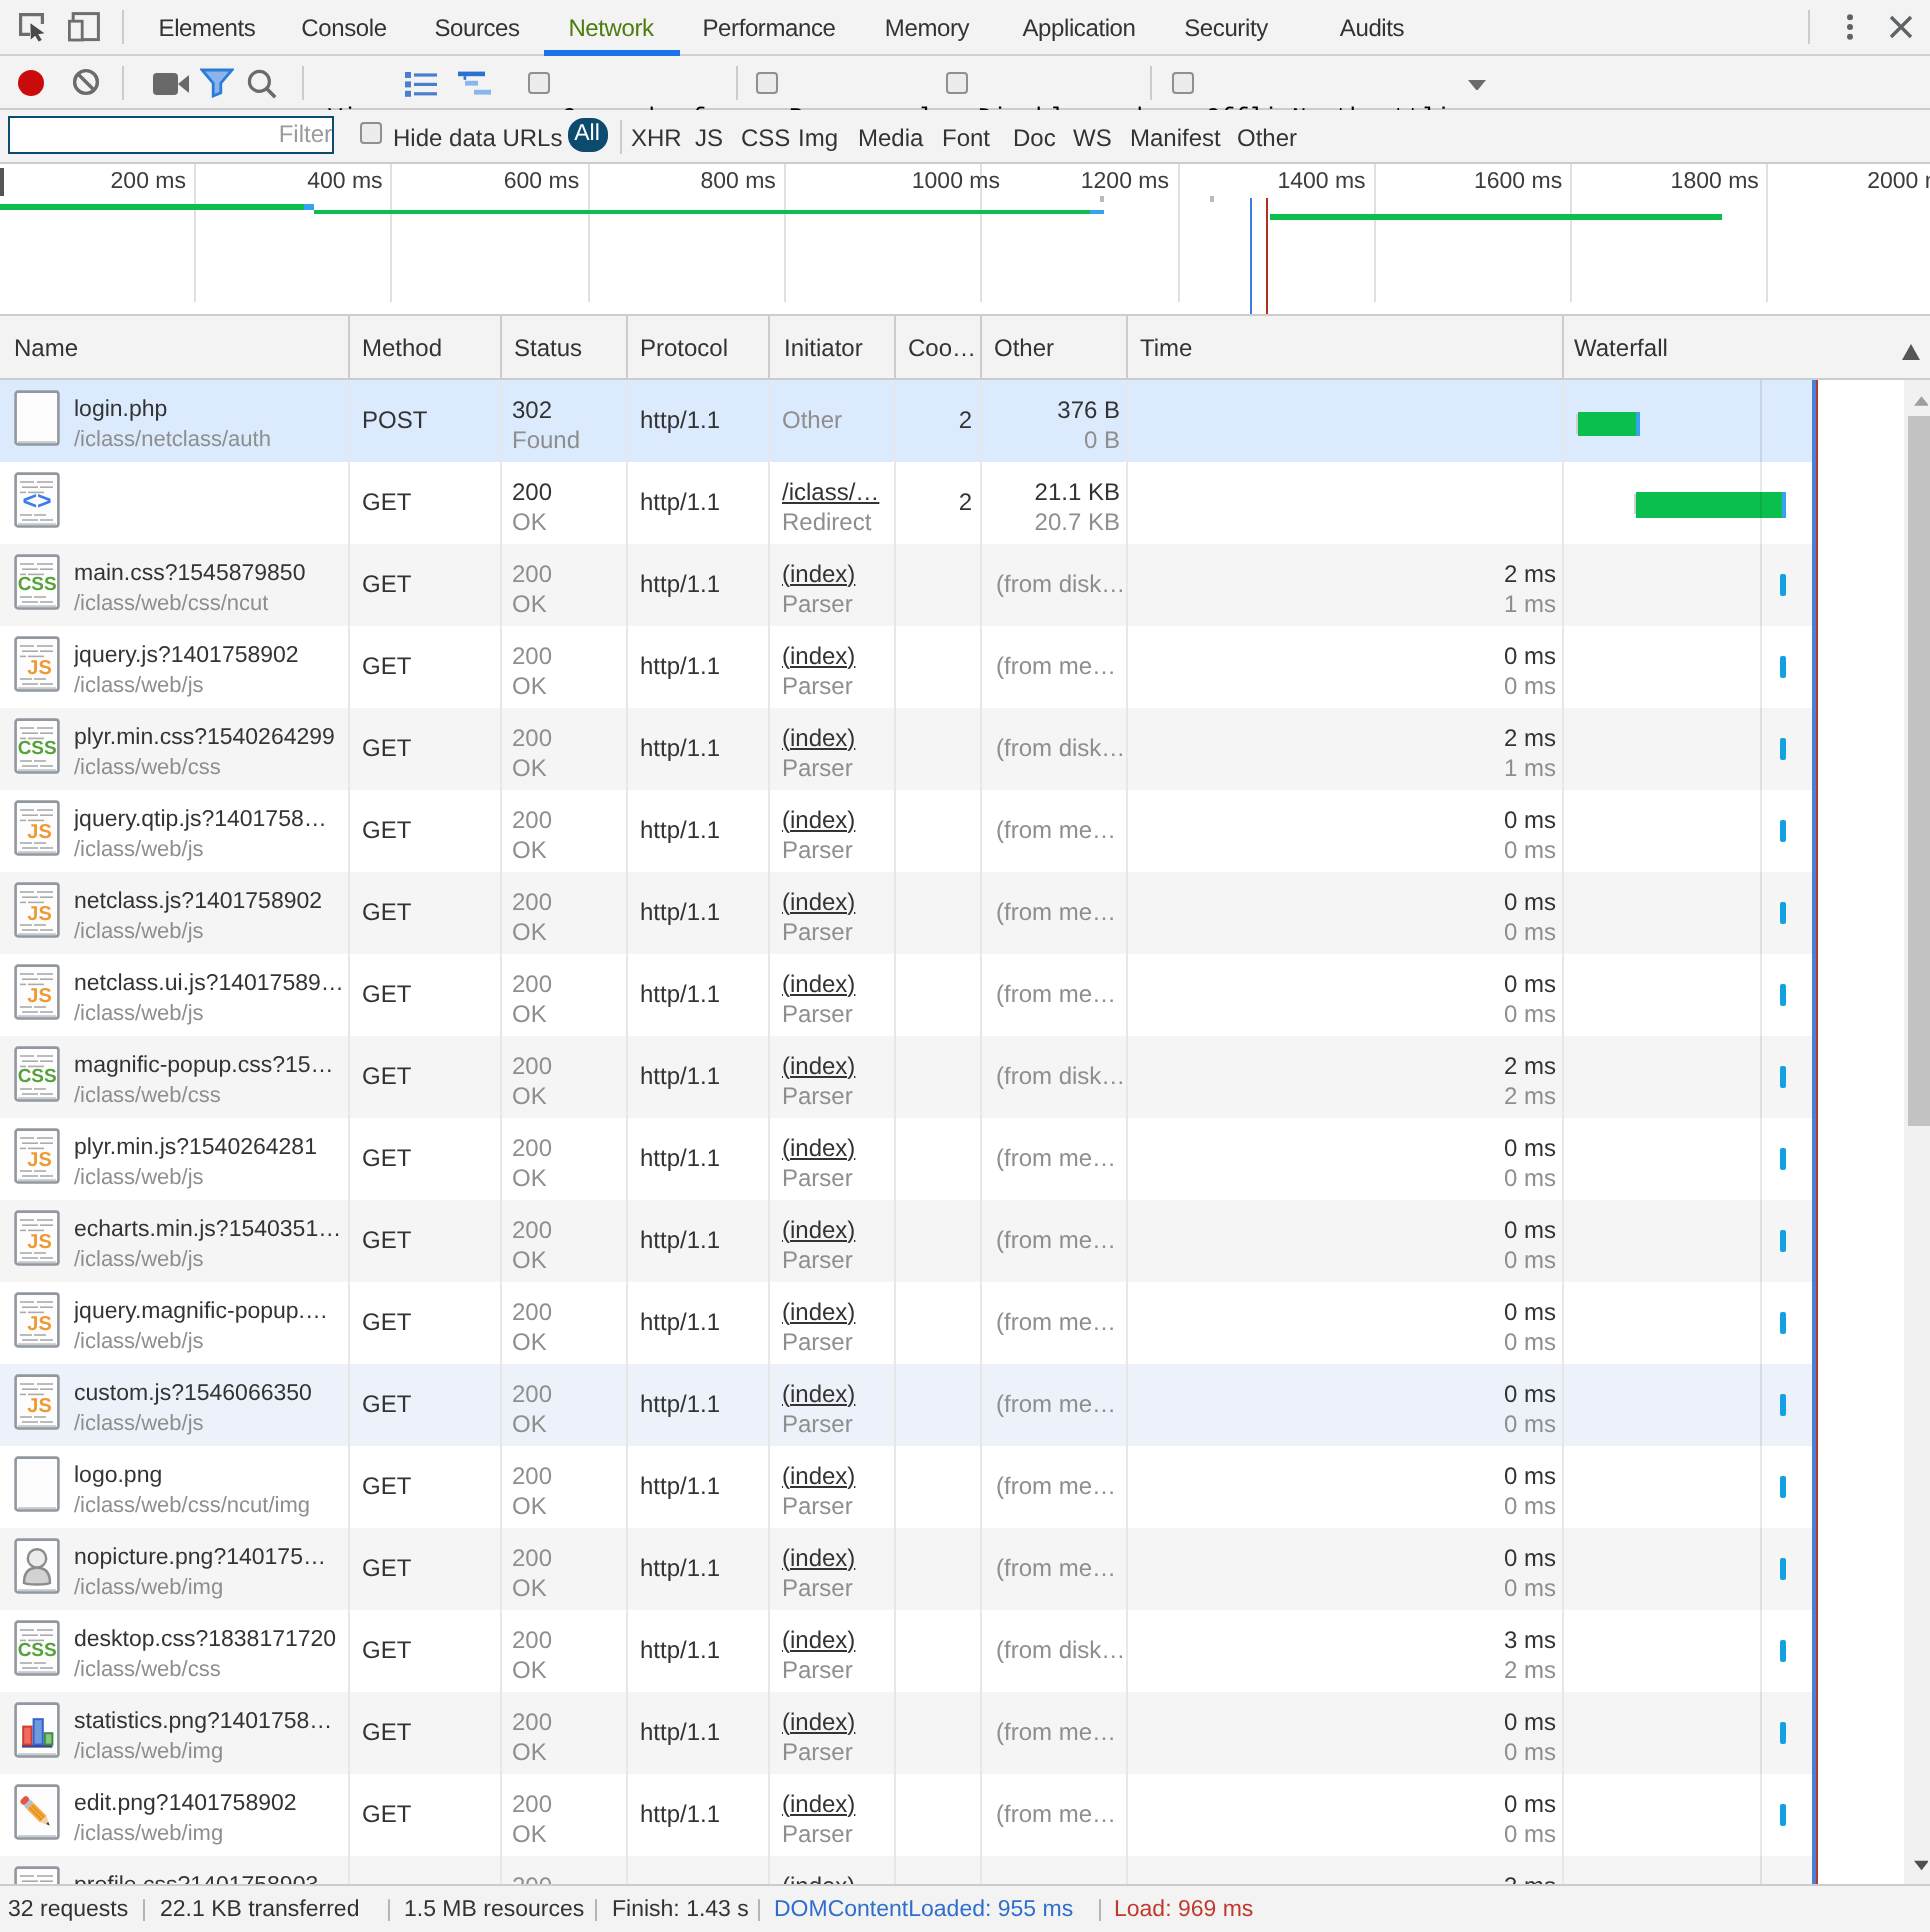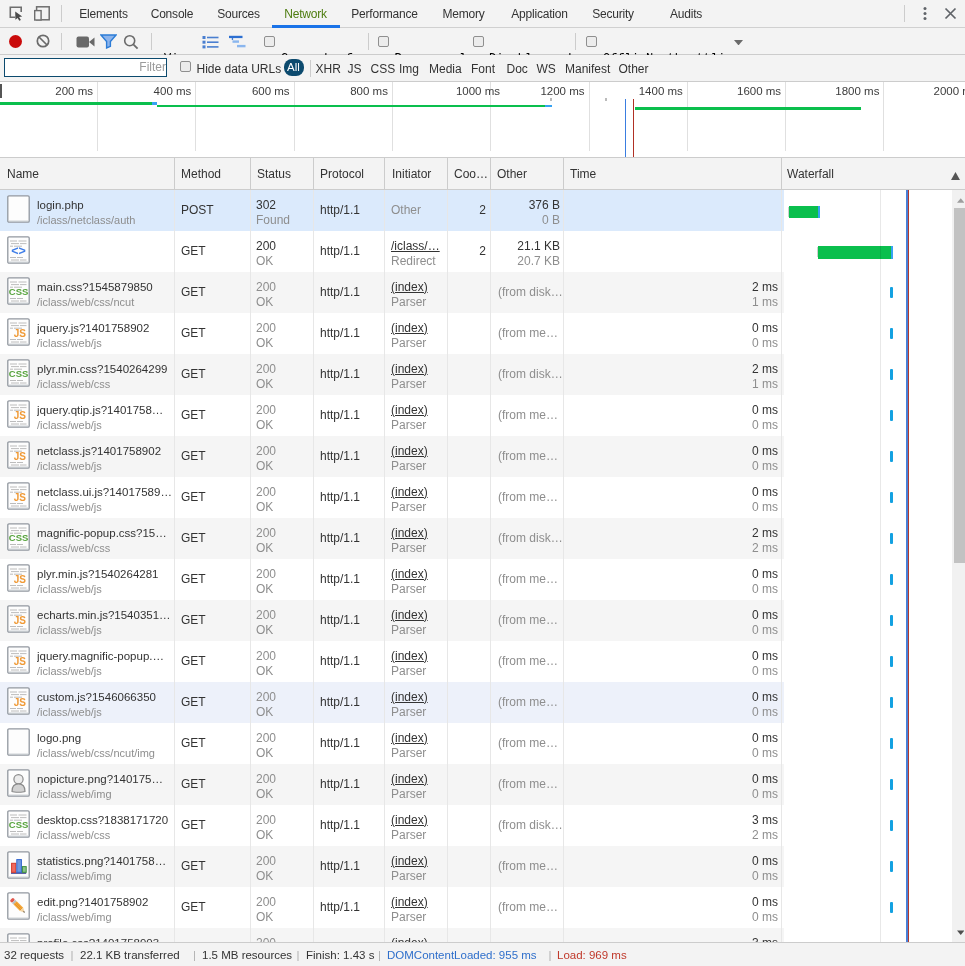--- a/index.html
+++ b/index.html
@@ -23,21 +23,21 @@
 #overview { position:absolute; left:0; top:82px; width:965px; height:76px; background:#fff; border-bottom:1px solid #ccc; overflow:hidden; }
 .ovgrid { position:absolute; top:0; width:1px; height:69px; background:#e0e0e0; }
 .ovlab { position:absolute; top:2.5px; font-size:11.5px; color:#3c3c3c; }
 .ovline { position:absolute; height:2.5px; background:#0abf4d; }
 
 #thead { position:absolute; left:0; top:158px; width:965px; height:32px; background:#f3f3f3; border-bottom:1px solid #ccc; }
 .hcell { position:absolute; top:9px; color:#333; }
 .hsep { position:absolute; top:0; width:1px; height:32px; background:#ccc; }
 
 #tbody { position:absolute; left:0; top:190px; width:965px; height:752px; overflow:hidden; background:#fff; }
-.row { position:absolute; left:0; width:784px; height:41px; }
+.row { position:absolute; left:0; width:908px; height:41px; }
 .ric { position:absolute; left:7px; top:5px; }
 .c1 { position:absolute; top:0; height:41px; line-height:41px; white-space:nowrap; overflow:hidden; }
 .c2 { position:absolute; top:7.5px; white-space:nowrap; overflow:hidden; }
 .c2 .l1 { line-height:15.5px; height:15.5px; }
 .c2 .l2 { line-height:15.5px; height:15.5px; color:#8e8e8e; }
 .nm { font-size:11.5px; }
 .nm .l2 { font-size:11px; }
 .gy { color:#8e8e8e; }
 .rt { text-align:right; }
 .lk { text-decoration:underline; }

